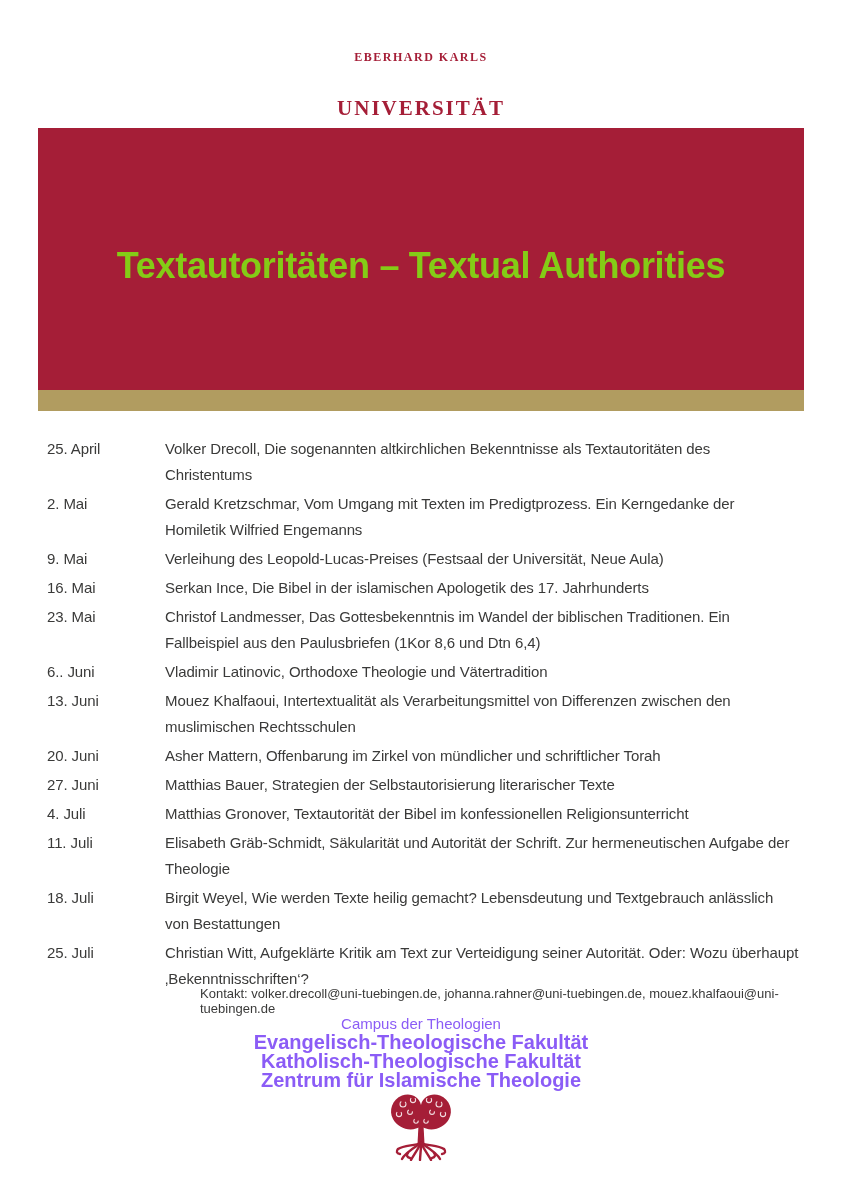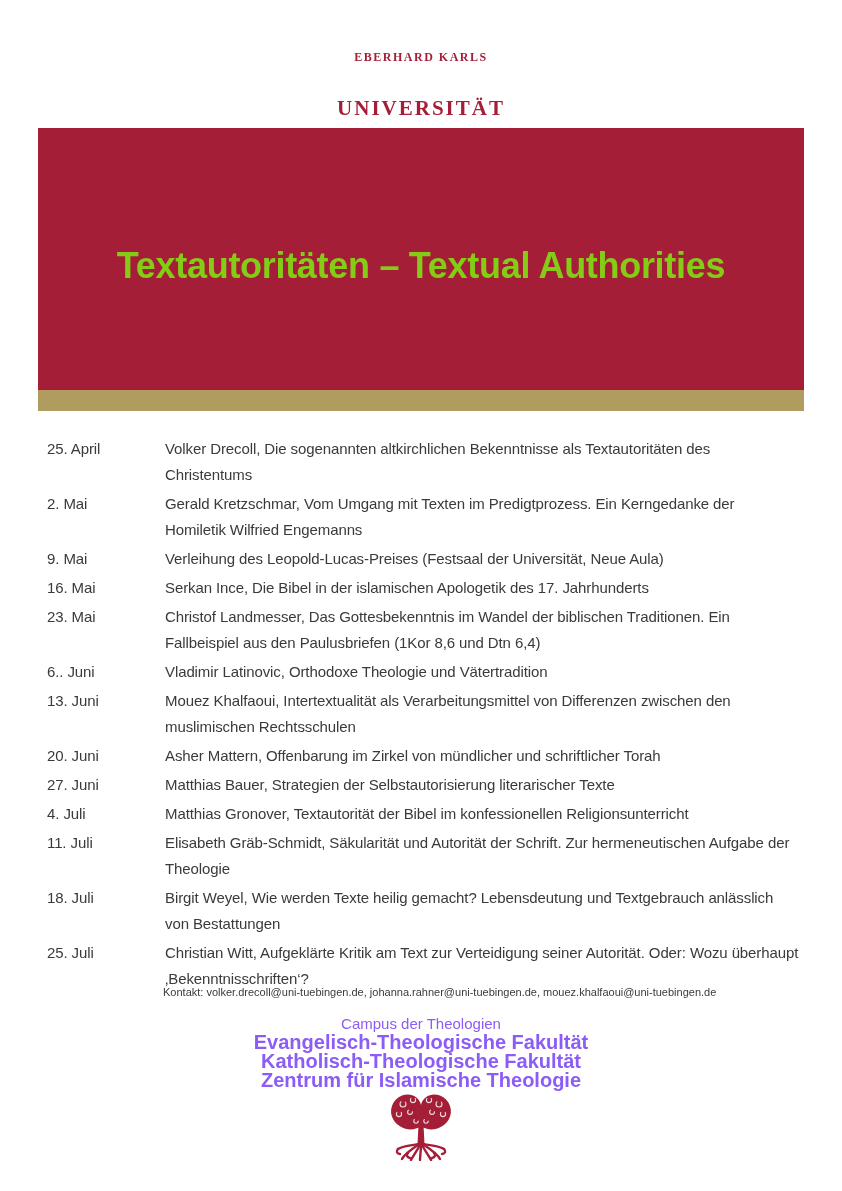--- a/index.html
+++ b/index.html
@@ -43,22 +43,22 @@
     color:#3A3A39;font-size:15px;letter-spacing:-0.1px;
   }
   .row{display:flex;margin-bottom:3px;}
   .row .date{
     flex:0 0 118px;line-height:26px;
   }
   .row .txt{
     flex:0 0 634px;max-width:634px;line-height:26px;
   }
   .contact{
-    margin-left:68px;margin-top:6px;
-    font-size:11px;color:#3A3A39;letter-spacing:0;padding-left:48px;
+    margin-left:105px;margin-top:6px;
+    font-size:13px;color:#3A3A39;letter-spacing:0;padding-left:48px;
   }
   
   .footer{
     position:absolute;left:0;top:1014px;width:100%;
     text-align:center;color:#8b5cf6;
   }
   .footer .campus{font-size:15px;line-height:19px;font-weight:normal;}
   .footer .fak{font-size:20px;line-height:19px;font-weight:bold;}
   .tree{
     position:absolute;left:386px;top:1091px;width:70px;height:70px;

